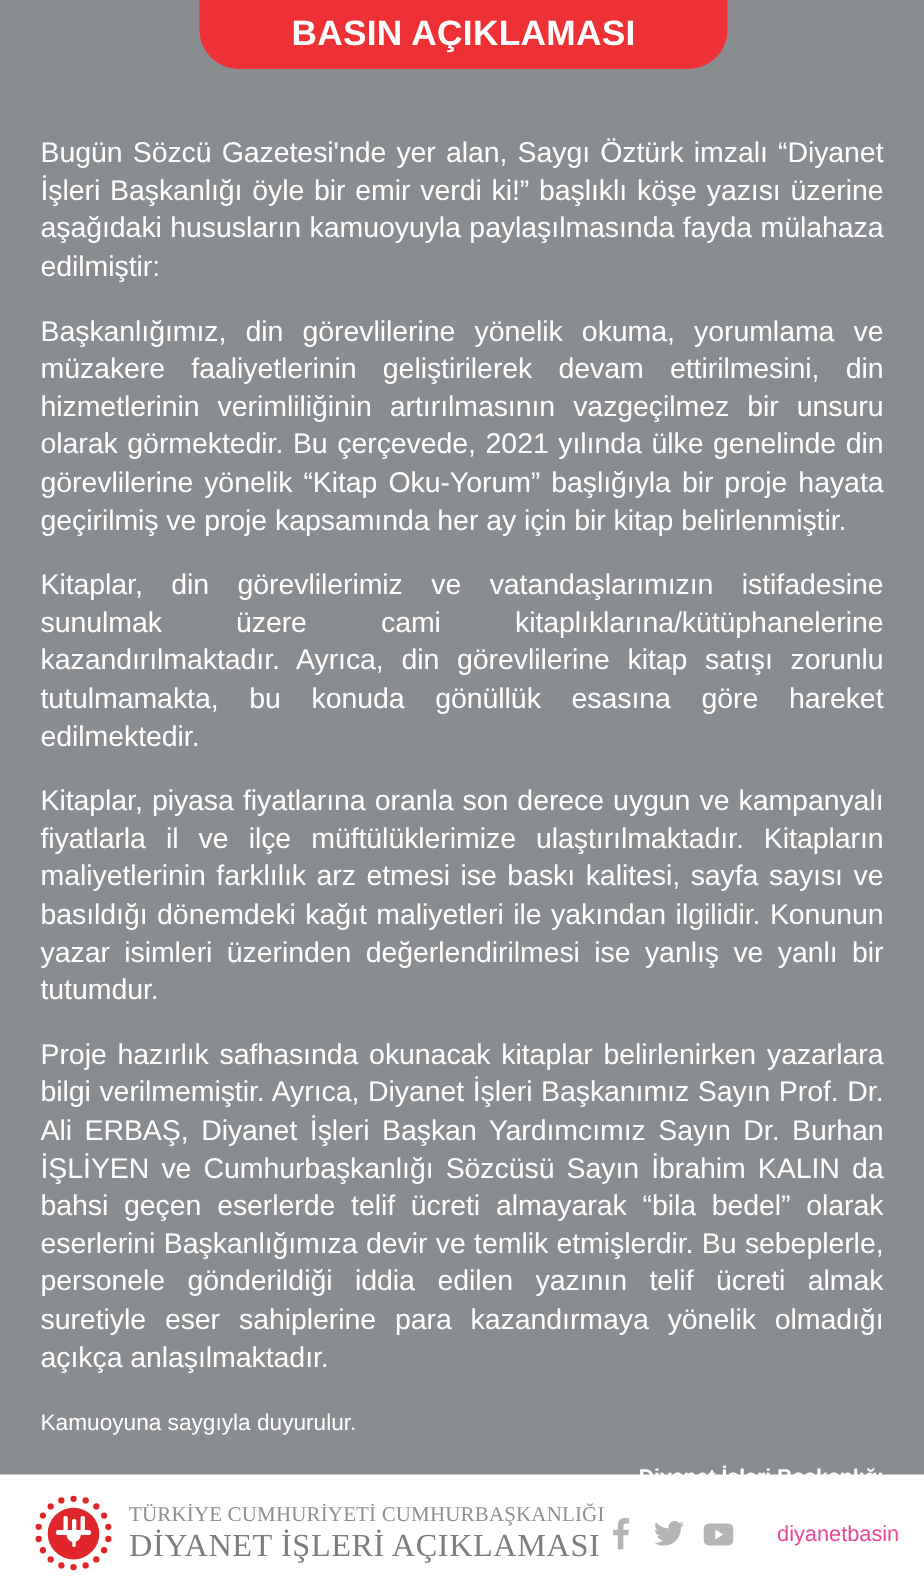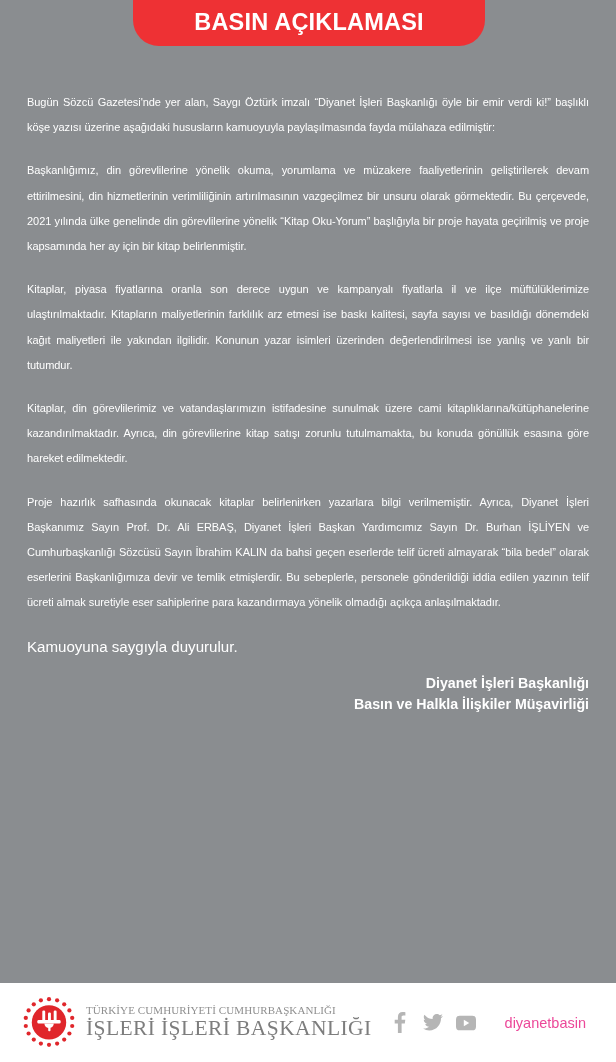--- a/index.html
+++ b/index.html
@@ -47,21 +47,21 @@
   }
 
   
   .content {
     padding: 0 27px;
     padding-top: 44px;
   }
 
   .para {
     color: #ffffff;
-    font-size: 11px;
+    font-size: 19px;
     line-height: 25.2px;
     text-align: justify;
     text-justify: inter-word;
     margin-bottom: 18px;
     letter-spacing: -0.05px;
   }
 
   .para-plain {
     color: #ffffff;
     font-size: 15.1px;
@@ -114,21 +114,21 @@
 
   .logo-text {
     display: flex;
     flex-direction: column;
     justify-content: center;
     line-height: 1;
   }
 
   .logo-top {
     font-family: "Liberation Serif", serif;
-    font-size: 11px;
+    font-size: 14px;
     color: #8f8f8f;
     letter-spacing: 0.1px;
     white-space: nowrap;
     margin-bottom: 2px;
   }
 
   .logo-main {
     font-family: "Liberation Serif", serif;
     font-size: 21.5px;
     color: #7d7d7d;
@@ -166,22 +166,22 @@
 
 <div class="header-wrap">
   <div class="banner">
     <span class="banner-title">BASIN AÇIKLAMASI</span>
   </div>
 </div>
 
 <div class="content">
   <p class="para">Bugün Sözcü Gazetesi'nde yer alan, Saygı Öztürk imzalı “Diyanet İşleri Başkanlığı öyle bir emir verdi ki!” başlıklı köşe yazısı üzerine aşağıdaki hususların kamuoyuyla paylaşılmasında fayda mülahaza edilmiştir:</p>
   <p class="para">Başkanlığımız, din görevlilerine yönelik okuma, yorumlama ve müzakere faaliyetlerinin geliştirilerek devam ettirilmesini, din hizmetlerinin verimliliğinin artırılmasının vazgeçilmez bir unsuru olarak görmektedir. Bu çerçevede, 2021 yılında ülke genelinde din görevlilerine yönelik “Kitap Oku-Yorum” başlığıyla bir proje hayata geçirilmiş ve proje kapsamında her ay için bir kitap belirlenmiştir.</p>
+  <p class="para">Kitaplar, din görevlilerimiz ve vatandaşlarımızın istifadesine sunulmak üzere cami kitaplıklarına/kütüphanelerine kazandırılmaktadır. Ayrıca, din görevlilerine kitap satışı zorunlu tutulmamakta, bu konuda gönüllük esasına göre hareket edilmektedir.</p>
   <p class="para">Kitaplar, piyasa fiyatlarına oranla son derece uygun ve kampanyalı fiyatlarla il ve ilçe müftülüklerimize ulaştırılmaktadır. Kitapların maliyetlerinin farklılık arz etmesi ise baskı kalitesi, sayfa sayısı ve basıldığı dönemdeki kağıt maliyetleri ile yakından ilgilidir. Konunun yazar isimleri üzerinden değerlendirilmesi ise yanlış ve yanlı bir tutumdur.</p>
-  <p class="para">Kitaplar, din görevlilerimiz ve vatandaşlarımızın istifadesine sunulmak üzere cami kitaplıklarına/kütüphanelerine kazandırılmaktadır. Ayrıca, din görevlilerine kitap satışı zorunlu tutulmamakta, bu konuda gönüllük esasına göre hareket edilmektedir.</p>
   <p class="para">Proje hazırlık safhasında okunacak kitaplar belirlenirken yazarlara bilgi verilmemiştir. Ayrıca, Diyanet İşleri Başkanımız Sayın Prof. Dr. Ali ERBAŞ, Diyanet İşleri Başkan Yardımcımız Sayın Dr. Burhan İŞLİYEN ve Cumhurbaşkanlığı Sözcüsü Sayın İbrahim KALIN da bahsi geçen eserlerde telif ücreti almayarak “bila bedel” olarak eserlerini Başkanlığımıza devir ve temlik etmişlerdir. Bu sebeplerle, personele gönderildiği iddia edilen yazının telif ücreti almak suretiyle eser sahiplerine para kazandırmaya yönelik olmadığı açıkça anlaşılmaktadır.</p>
   <p class="para-plain">Kamuoyuna saygıyla duyurulur.</p>
 </div>
 
 <div class="signature">
   <div>Diyanet İşleri Başkanlığı</div>
   <div>Basın ve Halkla İlişkiler Müşavirliği</div>
 </div>
 
 <div class="footer">
@@ -219,21 +219,21 @@
           <rect x="20.3" y="14.6" width="2.9" height="10.4" rx="1.2"></rect>
           <rect x="26.0" y="16.6" width="2.9" height="8.4" rx="1.2"></rect>
           <rect x="31.7" y="14.6" width="2.9" height="10.4" rx="1.2"></rect>
           <path d="M22.4 27.4 h9.4 a4.7 4.7 0 0 1 -9.4 0 z"></path>
           <rect x="26.2" y="30.9" width="2.3" height="4.4" rx="1"></rect>
         </g>
       </svg>
     </div>
     <div class="logo-text">
       <span class="logo-top">TÜRKİYE CUMHURİYETİ CUMHURBAŞKANLIĞI</span>
-      <span class="logo-main">İŞLERİ İŞLERİ BAŞKANLIĞI</span>
+      <span class="logo-main">DİYANET İŞLERİ AÇIKLAMASI</span>
     </div>
   </div>
 
   <div class="social">
     <span class="social-icon">
       <svg width="13" height="21" viewBox="0 0 13 21" fill="currentColor" aria-hidden="true">
         <path d="M8.6 21V11.5h3.2l0.5-3.7H8.6V5.4c0-1.1 0.3-1.8 1.8-1.8h2V0.3C12.1 0.2 10.9 0 9.6 0 6.8 0 4.9 1.7 4.9 4.9v2.9H1.7v3.7h3.2V21H8.6z"></path>
       </svg>
     </span>
     <span class="social-icon">

